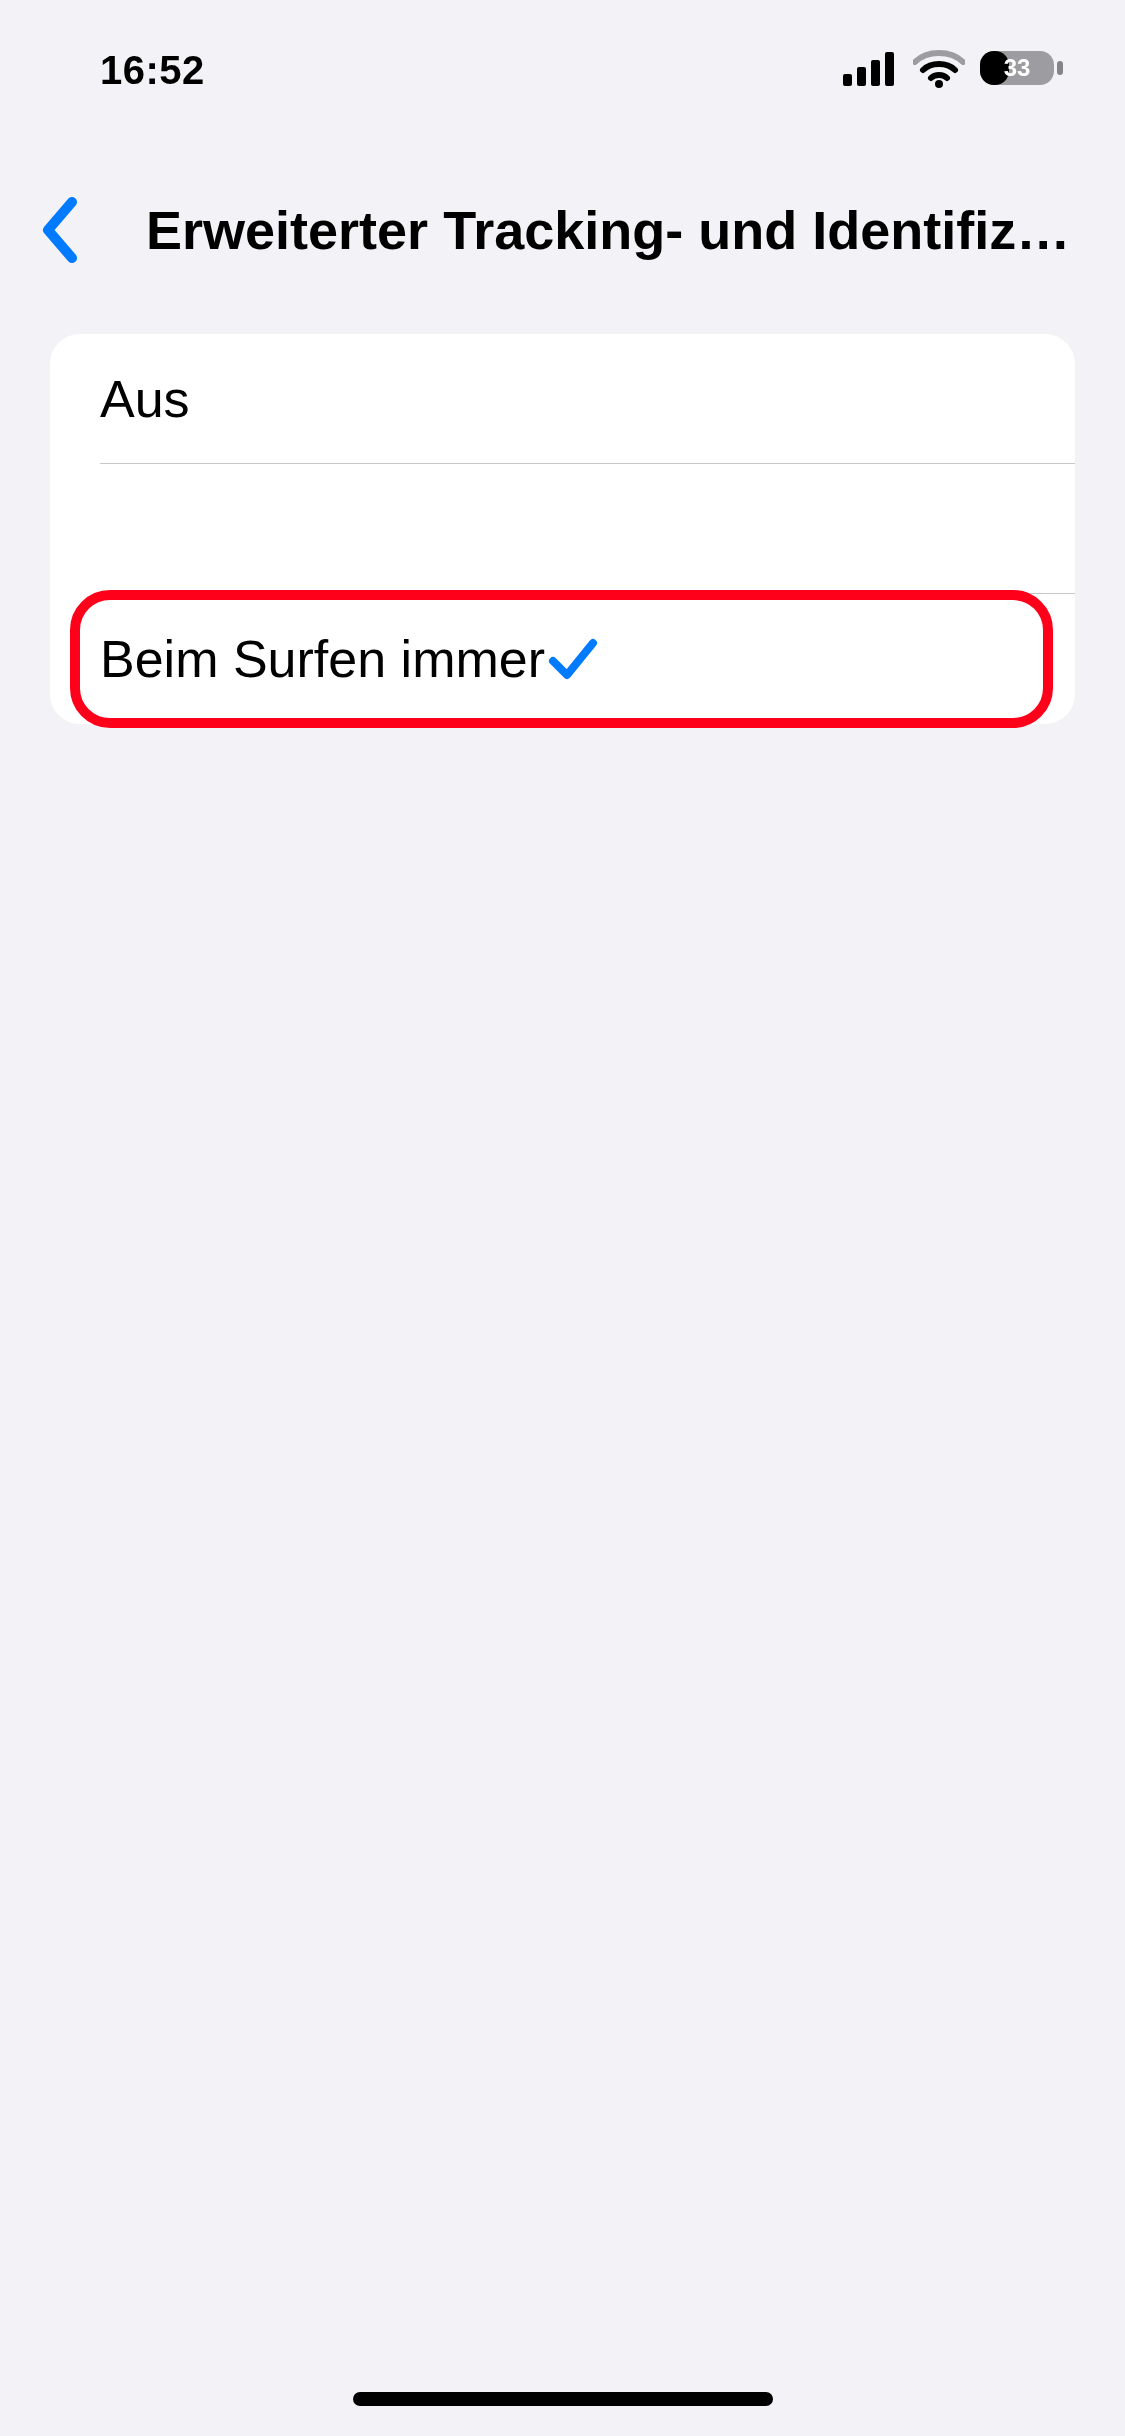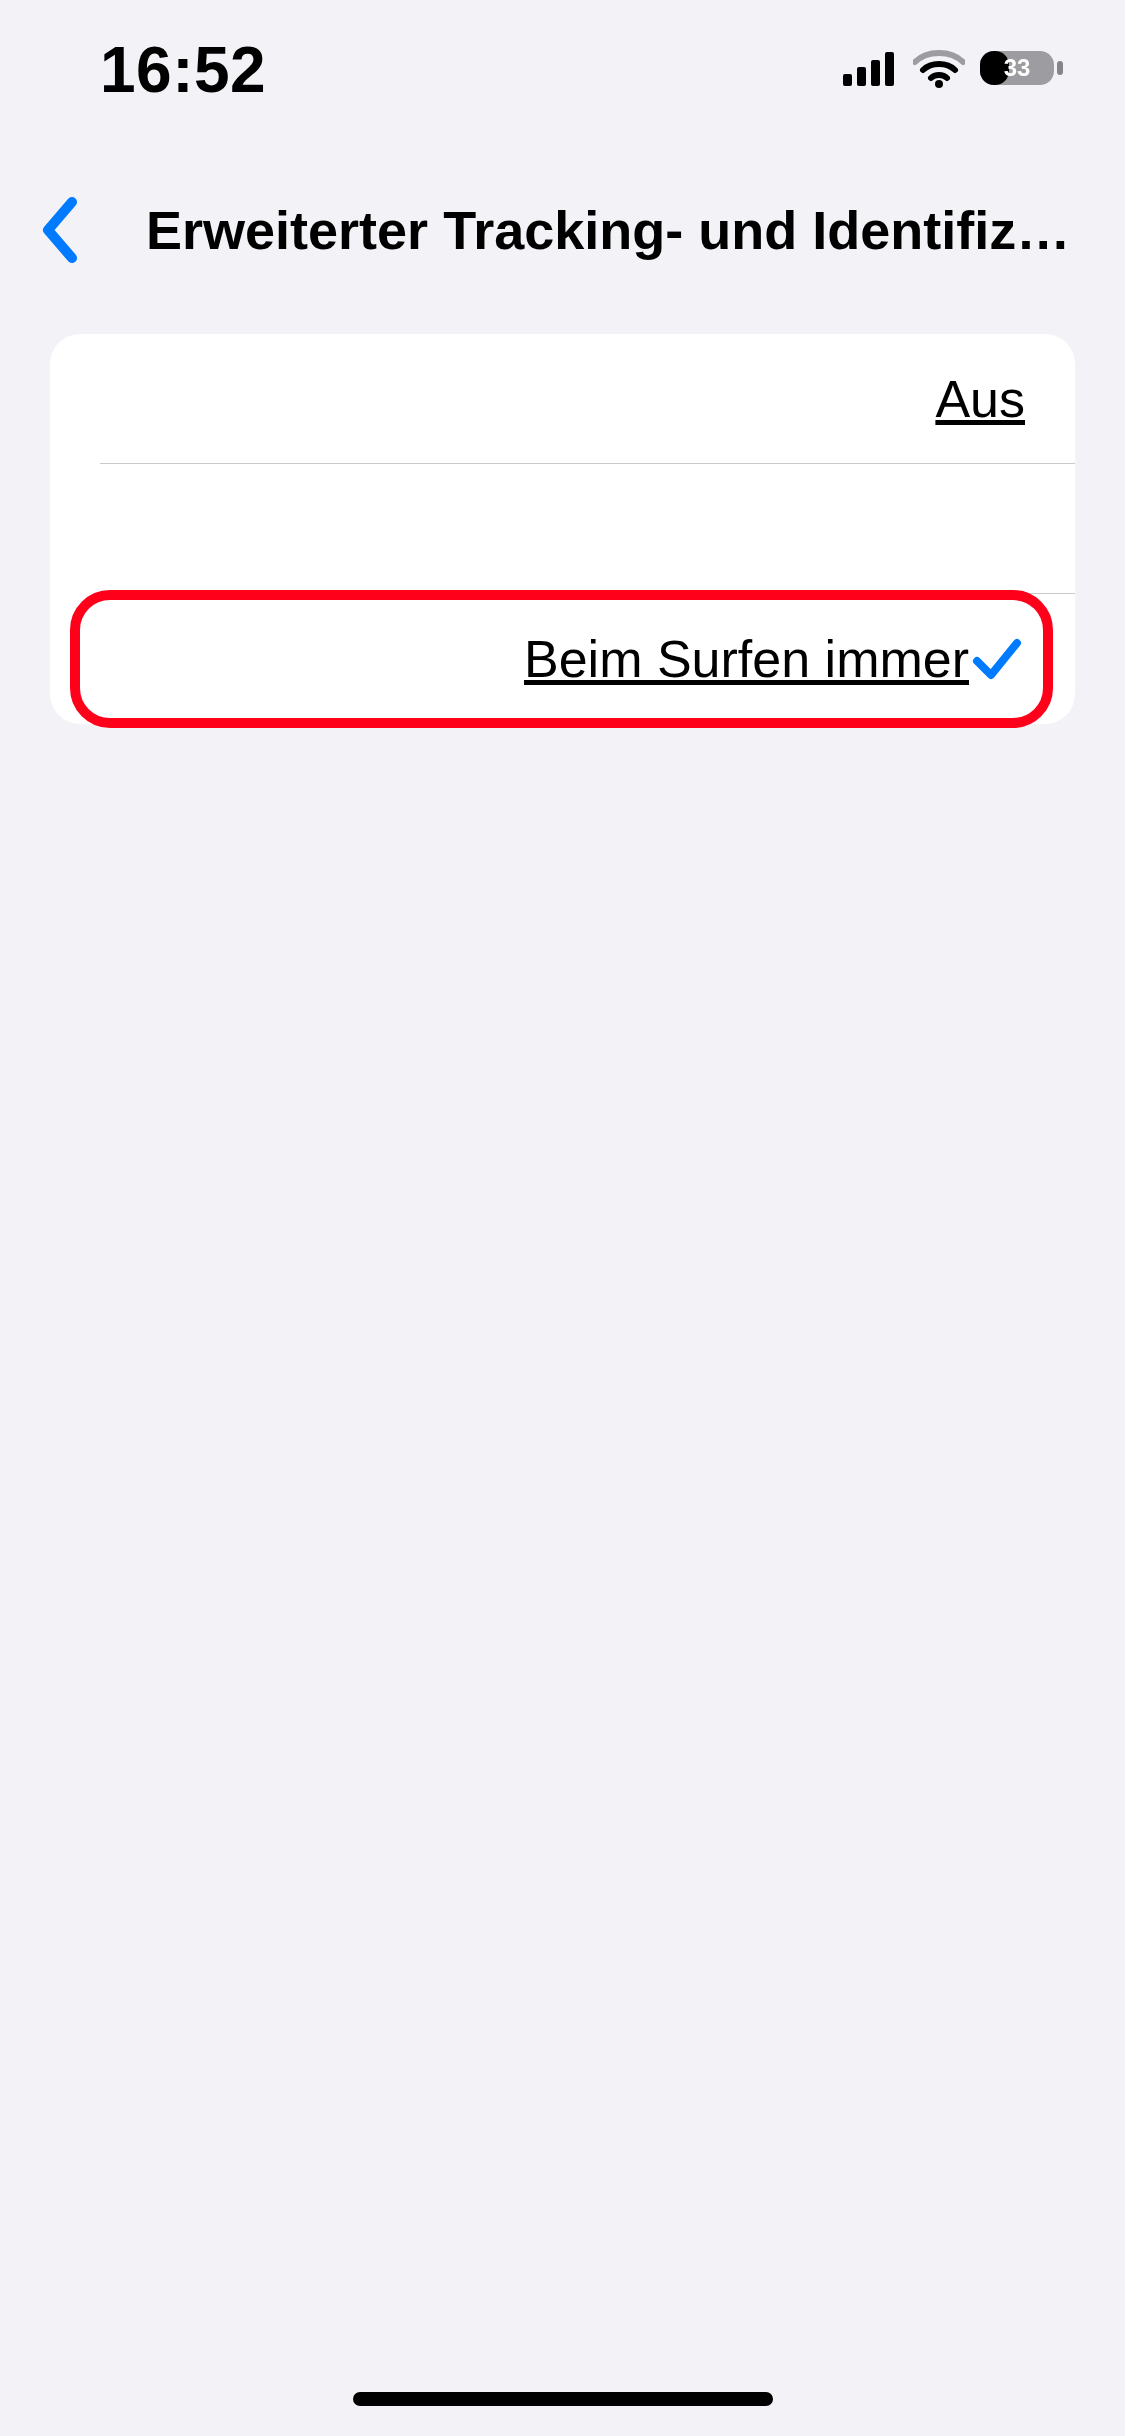--- a/index.html
+++ b/index.html
@@ -1,30 +1,30 @@
 <!DOCTYPE html>
 <html><head>
   <meta charset="utf-8">
   <style>
     * { margin: 0; padding: 0; box-sizing: border-box; }
     body { width: 1125px; height: 2436px; background: #f2f2f7; font-family: -apple-system, "SF Pro Text", "Helvetica Neue", Arial, sans-serif; position: relative; overflow: hidden; }
 
     
     .status-bar { position: absolute; top: 0; left: 0; right: 0; height: 140px; display: flex; align-items: center; justify-content: space-between; padding: 0 60px 0 100px; }
-    .status-time { font-size: 64px; font-weight: 600; color: #000; letter-spacing: 0.5px; }
+    .status-time { font-size: 40px; font-weight: 600; color: #000; letter-spacing: 0.5px; }
     .status-right { display: flex; align-items: flex-end; gap: 14px; }
 
     
     .nav-bar { position: absolute; top: 165px; left: 0; right: 0; height: 130px; display: flex; align-items: center; padding: 0 30px; }
     .back-chevron-wrap { width: 60px; display: flex; align-items: center; justify-content: center; flex-shrink: 0; }
     .nav-title { flex: 1; font-size: 54px; font-weight: 600; color: #000; white-space: nowrap; overflow: hidden; text-overflow: ellipsis; padding-left: 56px; padding-right: 10px; }
 
     
     .option-group { position: absolute; top: 334px; left: 50px; right: 50px; background: #ffffff; border-radius: 30px; overflow: visible; }
-    .option-row { display: flex; align-items: center; justify-content: flex-end; height: 130px; padding: 0 50px; position: relative; text-decoration: underline; }
+    .option-row { display: flex; align-items: center; justify-content: flex-start; height: 130px; padding: 0 50px; position: relative; }
     .option-label { font-size: 52px; font-weight: 400; color: #000; }
     .separator { position: absolute; left: 50px; right: 0; bottom: 0; height: 1px; background: rgba(60,60,67,0.28); }
     .checkmark { width: 56px; height: 56px; display: flex; align-items: center; justify-content: center; }
 
     
     .highlight-row { position: relative; }
     .highlight-ring { position: absolute; top: -4px; left: 20px; right: 22px; bottom: -4px; border: 10px solid #ff001a; border-radius: 40px; pointer-events: none; }
 
     
     .home-indicator { position: absolute; bottom: 30px; left: 50%; transform: translateX(-50%); width: 420px; height: 14px; background: #000; border-radius: 20px; }

